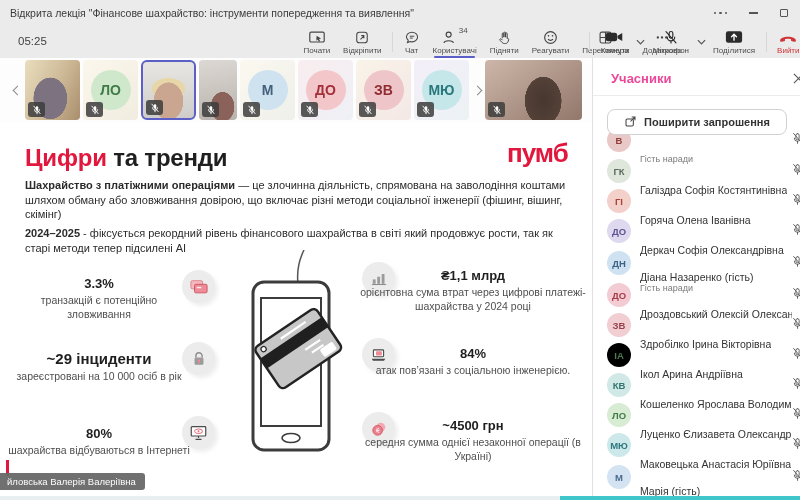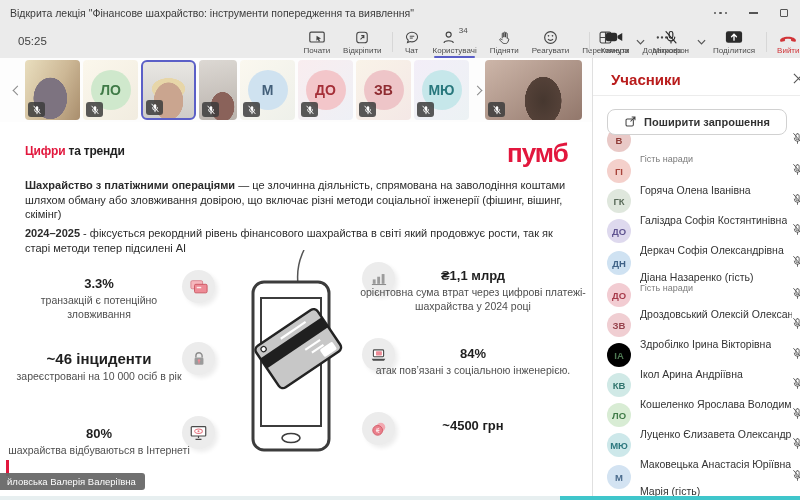--- a/index.html
+++ b/index.html
@@ -53,42 +53,42 @@
         background:radial-gradient(ellipse 15px 19px at 50% 70%, #caa58f 0%, #caa58f 97%, rgba(0,0,0,0) 100%),
         radial-gradient(ellipse 17px 11px at 50% 48%, #e7d6a8 0%, #e7d6a8 96%, rgba(0,0,0,0) 100%),
         linear-gradient(180deg,#e8e6e2,#cfcdc9); }
   .v3 { width:38px; background:radial-gradient(ellipse 12px 15px at 62% 78%, #8a625a 0%, #8a625a 97%, rgba(0,0,0,0) 100%),
         linear-gradient(170deg,#dcd8d3,#b9b2ac); }
   .vbig { width:97px; background:radial-gradient(ellipse 26px 34px at 60% 68%, #46372f 0%, #544138 70%, rgba(0,0,0,0) 71%),
           linear-gradient(145deg,#cdb6a9,#92776b); }
 
   
   .slide { position:absolute; left:0; top:122px; width:592px; height:375px; background:#fff; }
-  .s-title { position:absolute; left:25px; top:22px; font-size:12px; font-weight:800; color:#1f1f1f; letter-spacing:-.2px; }
+  .s-title { position:absolute; left:25px; top:22px; font-size:24px; font-weight:800; color:#1f1f1f; letter-spacing:-.2px; }
   .s-title .red { color:#e2173d; }
   .s-logo { position:absolute; left:507px; top:16px; font-size:26px; font-weight:800; color:#e2173d; letter-spacing:-1px; }
   .s-p { position:absolute; left:25px; width:550px; font-size:11px; line-height:14.5px; color:#2b2b2b; }
   .s-p1 { top:56px; } .s-p2 { top:104px; }
   .s-p b { font-weight:bold; }
   .statL { position:absolute; left:8px; width:182px; text-align:center; }
   .statR { position:absolute; left:360px; width:226px; text-align:center; }
   .stat-val { font-size:13px; font-weight:bold; color:#1f1f1f; }
   .stat-val.big { font-size:15px; }
   .stat-desc { font-size:10.5px; color:#4f4f4f; line-height:1.35; margin-top:2px; }
   .sicon { position:absolute; width:33px; height:33px; border-radius:50%; background:#ececec;
            display:flex; align-items:center; justify-content:center;
            box-shadow:3px 3px 4px rgba(0,0,0,.07); }
   .redmark { position:absolute; left:6px; top:338px; width:3px; height:16px; background:#e2173d; }
   .nametag { position:absolute; left:-2px; top:351px; background:rgba(104,104,104,.95); color:#fff;
              font-size:9.5px; padding:3px 9px; border-radius:3px; white-space:nowrap; }
 
   
   .sidebar { position:absolute; left:592px; top:58px; width:208px; height:442px; background:#fff;
              border-left:1px solid #e0e0e0; }
-  .sb-title { position:absolute; left:18px; top:13px; font-size:15px; font-weight:bold; color:#b91c1c; }
+  .sb-title { position:absolute; left:18px; top:13px; font-size:13px; font-weight:bold; color:#ec4899; }
   .sb-close { position:absolute; right:-4px; top:12px; cursor:pointer; }
   .sb-div { position:absolute; left:0; top:37px; width:208px; height:1px; background:#ececec; }
   .invite { position:absolute; left:14px; top:51px; width:180px; height:26px; background:#fff; z-index:3;
             border:1px solid #d1d1d1; border-radius:8px; display:flex; align-items:center; justify-content:center;
             gap:7px; font-size:11px; font-weight:bold; color:#333; cursor:pointer; }
   .plist { position:absolute; left:0; top:66px; width:208px; }
   .prow { position:relative; display:flex; align-items:center; height:30px; padding-left:14px; gap:9px; cursor:pointer; }
   .prow.two { height:34px; }
   .pav { width:24px; height:24px; border-radius:50%; flex:none; display:flex; align-items:center;
          justify-content:center; font-size:9.5px; font-weight:bold; }
@@ -410,21 +410,21 @@
     </div>
     <div class="sicon" style="left:182px;top:148px">
       <svg width="18" height="16" viewBox="0 0 20 16">
           <rect x="1" y="1" width="13" height="9" rx="1.5" fill="#f6b7bd" stroke="#d9848d"></rect>
           <rect x="5" y="5" width="14" height="9.5" rx="1.5" fill="#ee8b96" stroke="#c9555f"></rect>
           <rect x="7.5" y="7.8" width="5" height="1.6" fill="#fff" opacity=".85"></rect>
         </svg>
     </div>
 
     <div class="statL" style="top:228px">
-      <div class="stat-val big">~46 інциденти</div>
+      <div class="stat-val big">~29 інциденти</div>
       <div class="stat-desc">зареєстровані на 10 000 осіб в рік</div>
     </div>
     <div class="sicon" style="left:182px;top:220px">
       <svg width="16" height="17" viewBox="0 0 18 18">
           <path d="M5.5 8V6a3.5 3.5 0 0 1 7 0v2" fill="none" stroke="#8d8d8d" stroke-width="1.6"></path>
           <rect x="4" y="8" width="10" height="8" rx="1.5" fill="#9b9b9b"></rect>
           <circle cx="9" cy="11.3" r="1.4" fill="#ef8b96"></circle>
           <path d="M9 12.3v2.2" stroke="#ef8b96" stroke-width="1.3"></path>
         </svg>
     </div>
@@ -487,20 +487,21 @@
 
     <div class="sicon" style="left:362px;top:290px">
       <svg width="16" height="16" viewBox="0 0 18 18">
           <circle cx="11" cy="7" r="5" fill="#f3a9b1"></circle>
           <circle cx="7.5" cy="10.5" r="5.5" fill="#ea7f8b" stroke="#d05b68"></circle>
           <path d="M6 9.1c2 0 3-.5 3-1.4M6 12c2 0 3 .5 3 1.4M5.5 10.5h4" stroke="#fff" stroke-width="1.1" fill="none"></path>
         </svg>
     </div>
     <div class="statR" style="top:296px">
       <div class="stat-val">~4500 грн</div>
+      <div class="stat-desc">середня сумма однієї незаконної операції (в Україні)</div>
     </div>
 
     <div class="redmark"></div>
     <div class="nametag">йловська Валерія Валеріївна</div>
   </div>
 
   <div class="sidebar">
     <div class="sb-title">Учасники</div>
     <span class="sb-close"><svg width="11" height="11" viewBox="0 0 12 12">
           <path d="M1 1l10 10M11 1L1 11" stroke="#555" stroke-width="1.2"></path>
@@ -526,36 +527,36 @@
           </span>
         <span class="pmic"><svg width="13" height="13" viewBox="0 0 16 16">
               <g fill="none" stroke="#555" stroke-width="1.1" stroke-linecap="round">
                 <rect x="6" y="2" width="4" height="7.5" rx="2"></rect>
                 <path d="M4 7.5a4 4 0 0 0 8 0M8 11.5V14"></path>
                 <path d="M3.2 1.8l10 11.5"></path>
               </g>
             </svg></span>
       </div>
       <div class="prow">
+        <span class="pav c1">ГК</span>
+        <span class="pcol">
+            <span class="pname">Галіздра Софія Костянтинівна</span>
+          </span>
+        <span class="pmic"><svg width="13" height="13" viewBox="0 0 16 16">
+              <g fill="none" stroke="#555" stroke-width="1.1" stroke-linecap="round">
+                <rect x="6" y="2" width="4" height="7.5" rx="2"></rect>
+                <path d="M4 7.5a4 4 0 0 0 8 0M8 11.5V14"></path>
+                <path d="M3.2 1.8l10 11.5"></path>
+              </g>
+            </svg></span>
+      </div>
+      <div class="prow">
         <span class="pav c2">ГІ</span>
         <span class="pcol">
             <span class="pname">Горяча Олена Іванівна</span>
-          </span>
-        <span class="pmic"><svg width="13" height="13" viewBox="0 0 16 16">
-              <g fill="none" stroke="#555" stroke-width="1.1" stroke-linecap="round">
-                <rect x="6" y="2" width="4" height="7.5" rx="2"></rect>
-                <path d="M4 7.5a4 4 0 0 0 8 0M8 11.5V14"></path>
-                <path d="M3.2 1.8l10 11.5"></path>
-              </g>
-            </svg></span>
-      </div>
-      <div class="prow">
-        <span class="pav c1">ГК</span>
-        <span class="pcol">
-            <span class="pname">Галіздра Софія Костянтинівна</span>
           </span>
         <span class="pmic"><svg width="13" height="13" viewBox="0 0 16 16">
               <g fill="none" stroke="#555" stroke-width="1.1" stroke-linecap="round">
                 <rect x="6" y="2" width="4" height="7.5" rx="2"></rect>
                 <path d="M4 7.5a4 4 0 0 0 8 0M8 11.5V14"></path>
                 <path d="M3.2 1.8l10 11.5"></path>
               </g>
             </svg></span>
       </div>
       <div class="prow">

